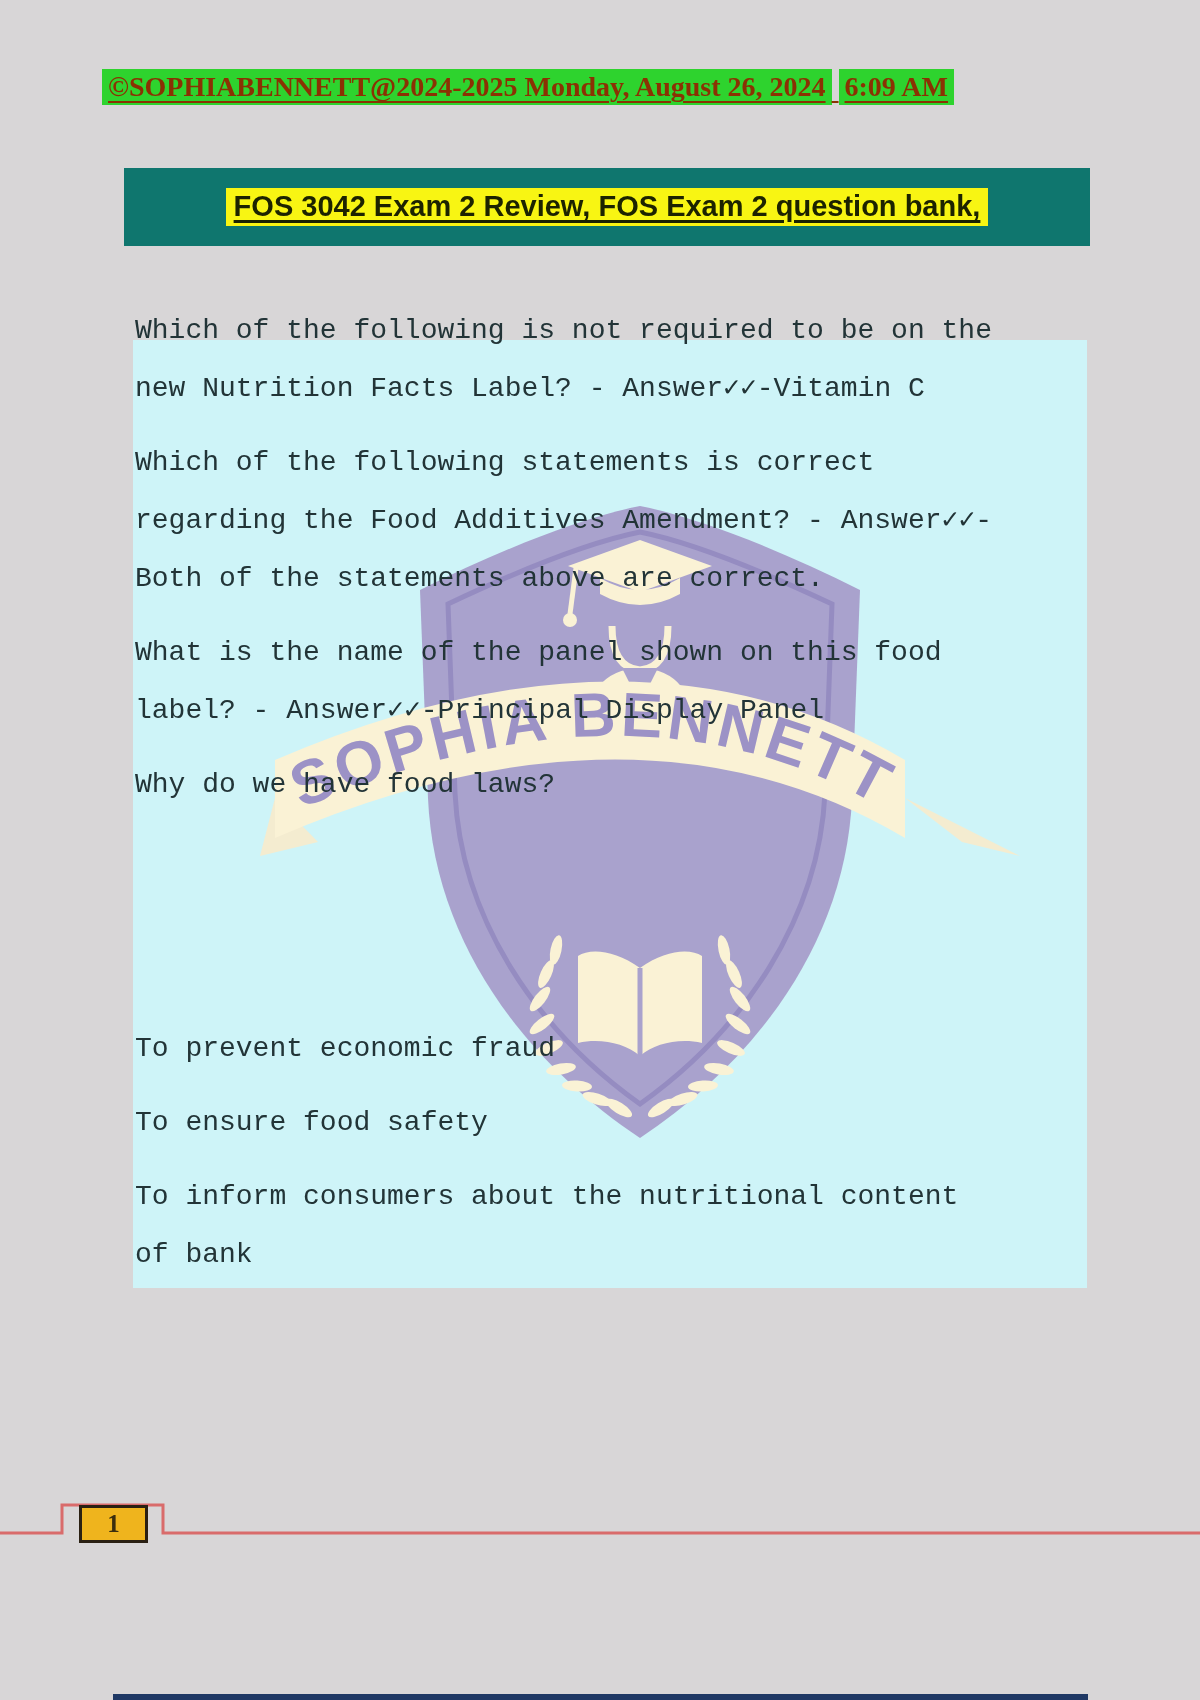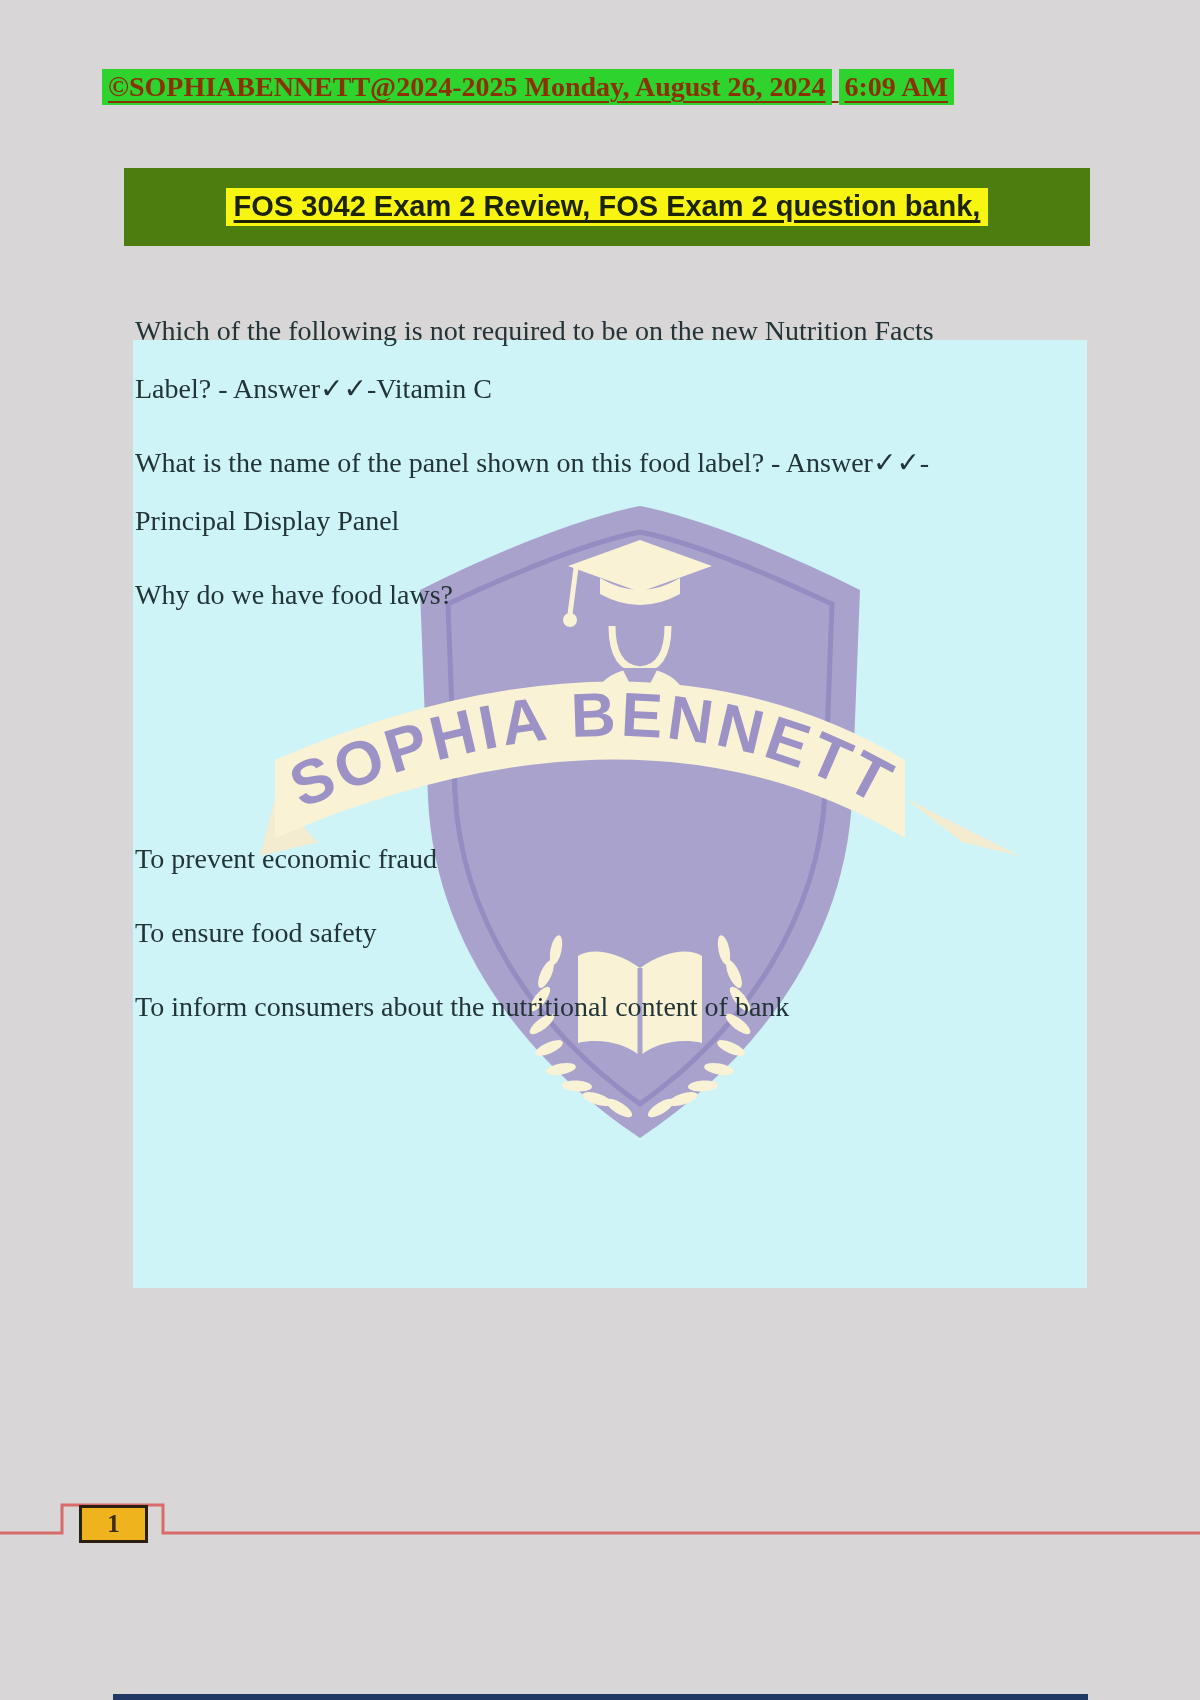--- a/index.html
+++ b/index.html
@@ -20,21 +20,21 @@
     text-decoration:underline;
     text-decoration-color:#8b3103;
     text-decoration-thickness:2px;
     text-underline-offset:5px;
   }
   .hl-green{background:#2ed32e;padding:2px 6px 3px 6px;}
 
   
   .title-box{
     position:absolute;left:124px;top:168px;width:966px;height:78px;
-    background:#4d7c0f;
+    background:#0f766e;
     display:flex;flex-direction:column;align-items:center;justify-content:center;
     font-family:"Liberation Sans","DejaVu Sans",sans-serif;
     font-weight:bold;font-size:29px;line-height:37px;
     color:#1c2300;
   }
   .hl-yellow{
     background:#f8f513;padding:0 8px 1px 8px;
     text-decoration:underline;
     text-decoration-color:#1c2300;
     text-decoration-thickness:2.5px;
@@ -48,21 +48,21 @@
   }
 
   
   .watermark{
     position:absolute;left:260px;top:498px;width:760px;height:648px;
   }
 
   
   .content{
     position:absolute;left:135px;top:302px;width:866px;
-    font-size:28px;line-height:58px;color:#223437;
+    font-size:28px;line-height:58px;color:#223437;font-family:Liberation Mono, monospace;
   }
   .content p{margin:0 0 16px 0;}
   .content .gap{height:190px;}
 
   
   .footer-line{position:absolute;left:0;top:1489px;width:1200px;height:60px;}
   .page-number-box{
     position:absolute;left:79px;top:1505px;width:69px;height:38px;
     background:#efb41d;border:3px solid #2a2012;box-sizing:border-box;
     display:flex;align-items:center;justify-content:center;
@@ -138,20 +138,21 @@
       <ellipse rx="15" ry="5.5" transform="translate(471,550) rotate(24)"></ellipse>
       <ellipse rx="15" ry="5.5" transform="translate(459,571) rotate(10)"></ellipse>
       <ellipse rx="15" ry="5.5" transform="translate(443,588) rotate(-4)"></ellipse>
       <ellipse rx="15" ry="5.5" transform="translate(423,601) rotate(-18)"></ellipse>
       <ellipse rx="15" ry="5.5" transform="translate(401,610) rotate(-32)"></ellipse>
     </g>
   </svg>
 
   <div class="content">
     <p>Which of the following is not required to be on the new Nutrition Facts Label? - Answer✓✓-Vitamin C</p>
+    <p>Which of the following statements is correct regarding the Food Additives Amendment? - Answer✓✓-Both of the statements above are correct.</p>
     <p>What is the name of the panel shown on this food label? - Answer✓✓-Principal Display Panel</p>
     <p>Why do we have food laws?</p>
     <div class="gap"></div>
     <p>To prevent economic fraud</p>
     <p>To ensure food safety</p>
     <p>To inform consumers about the nutritional content of bank</p>
   </div>
 
   <svg class="footer-line" viewBox="0 0 1200 60" preserveAspectRatio="none">
     <path d="M0,44 H62 V16 H163 V44 H1200" fill="none" stroke="#d96b6b" stroke-width="3"></path>

